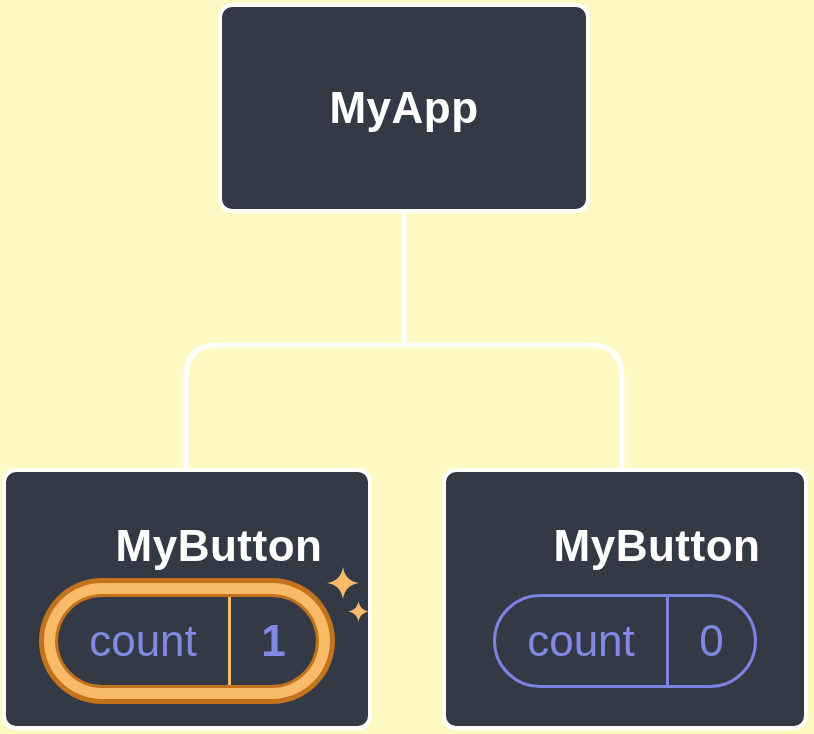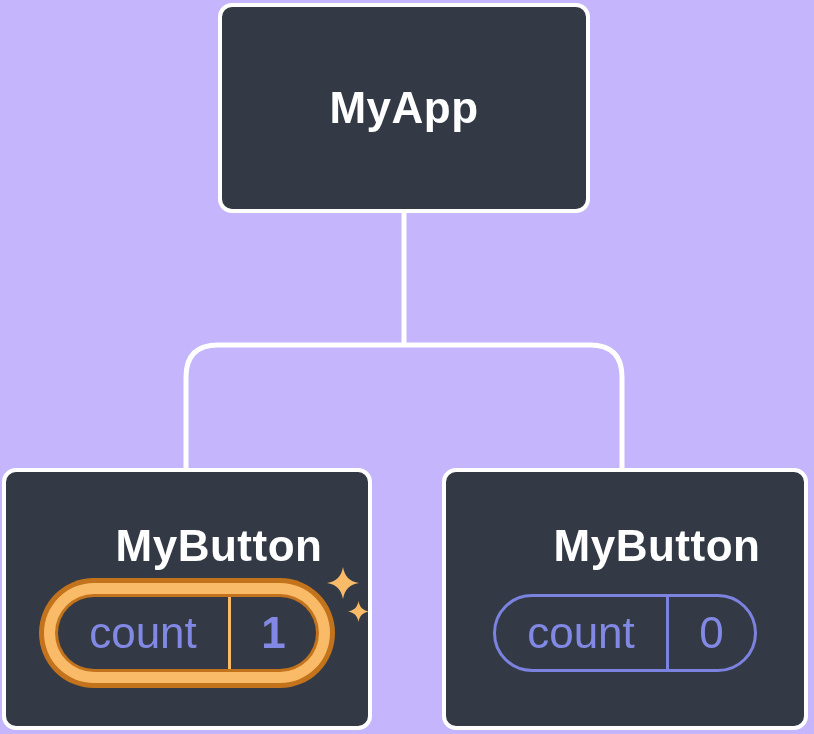--- a/index.html
+++ b/index.html
@@ -6,21 +6,21 @@
     margin: 0;
     padding: 0;
     background: #4e666d;
     overflow: hidden;
     font-family: "Liberation Sans", sans-serif;
   }
   .stage {
     position: relative;
     width: 814px;
     height: 734px;
-    background: #c4b5fd;
+    background: #fef9c3;
   }
   .connectors {
     position: absolute;
     left: 0;
     top: 0;
     pointer-events: none;
   }
   .node {
     position: absolute;
     background: #333a45;
@@ -62,21 +62,21 @@
     left: 0;
     width: 100%;
     text-align: center;
     line-height: 44px;
     margin-left: 32px;
   }
   .pill {
     position: absolute;
     left: 50%;
     width: 258px;
-    height: 72px;
+    height: 88px;
     display: flex;
     align-items: stretch;
     border-radius: 52px;
     box-sizing: content-box;
   }
   .pill-highlighted {
     top: 125px;
     transform: translateX(-50%);
     background: #333a45;
     box-shadow:

